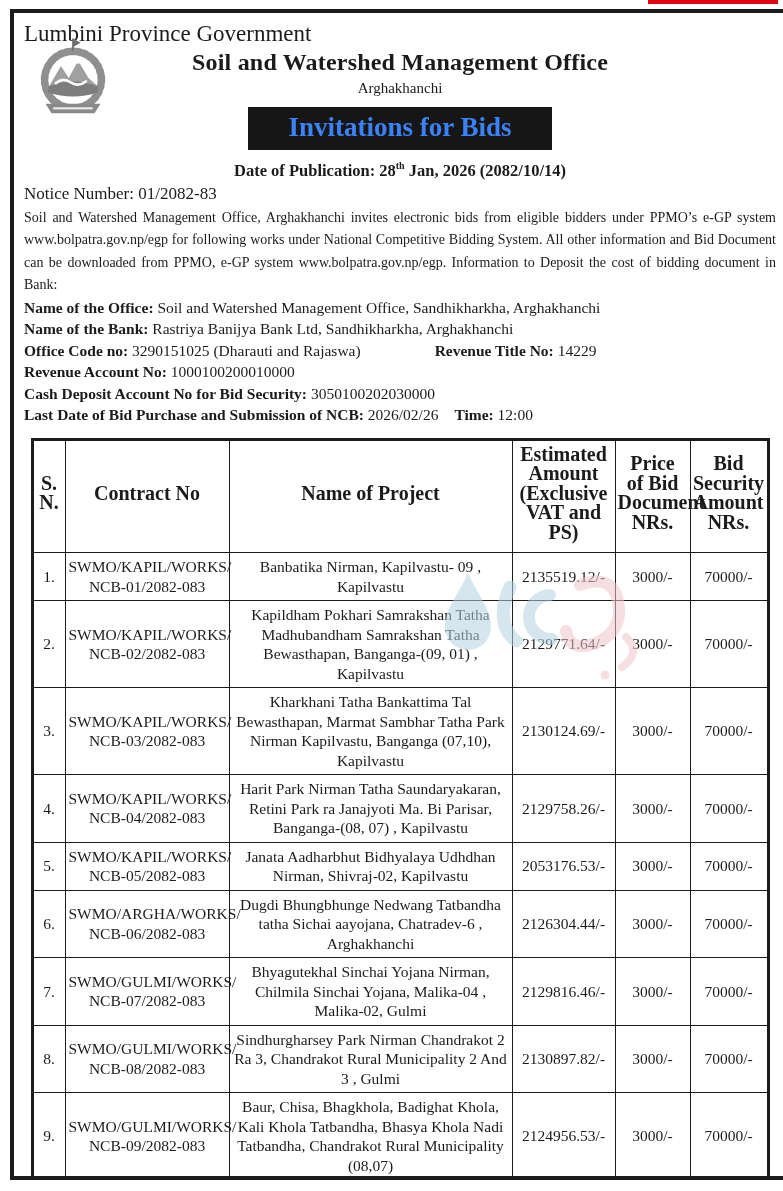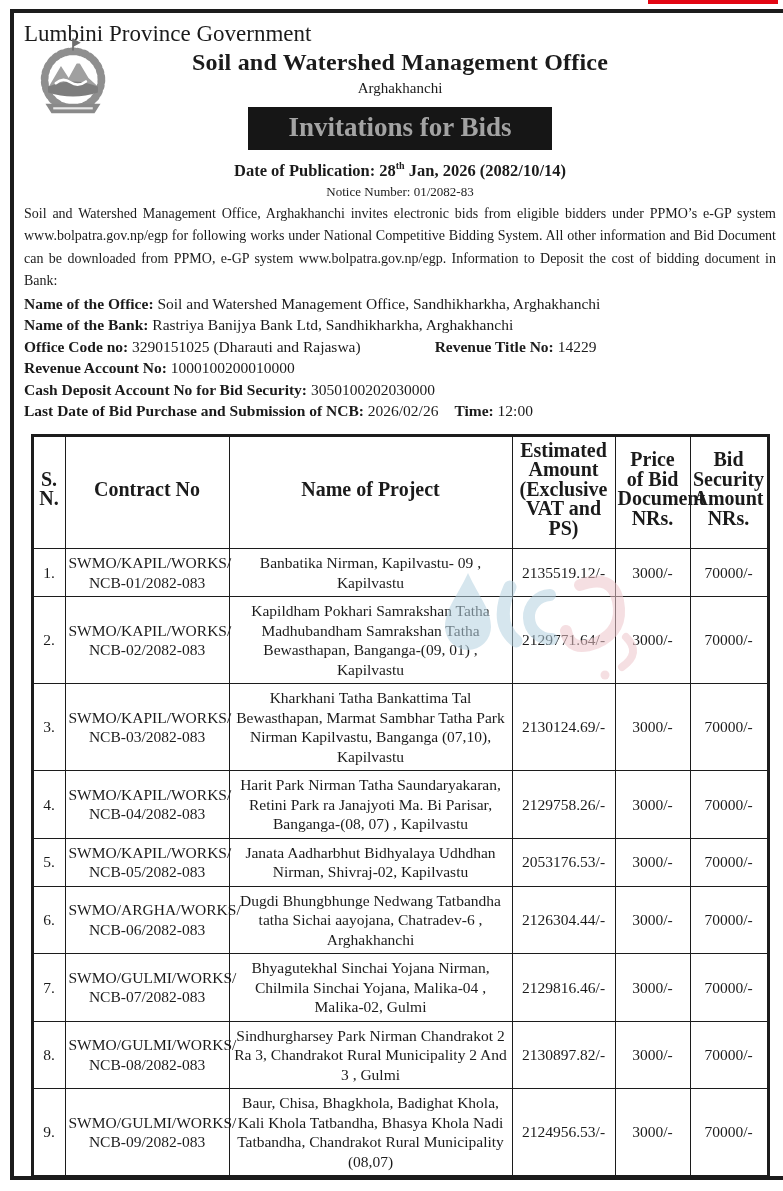--- a/index.html
+++ b/index.html
@@ -6,25 +6,25 @@
   body{width:783px;height:1191px;position:relative;font-family:"Liberation Serif","DejaVu Serif",serif;color:#1b1b1b;overflow:hidden;}
 
   .scan-strip{position:absolute;left:648px;top:0;width:130px;height:4px;background:#e30613;}
 
   .frame{position:absolute;left:10px;top:9px;width:752px;height:1163px;border:4px solid #1c1c1c;background:#ffffff;padding:0 10px;box-sizing:content-box;overflow:hidden;}
 
   .gov-line{text-align:left;font-size:23px;margin-top:8px;}
   .emblem{position:absolute;left:16px;top:22px;width:86px;height:86px;}
   .office-title{text-align:center;font-size:24px;font-weight:bold;margin-top:2px;letter-spacing:.2px;}
   .location{text-align:center;font-size:15px;margin-top:4px;}
-  .banner{margin:10px auto 6px auto;width:fit-content;background:#161616;color:#a3a3a3;font-weight:bold;font-size:27px;padding:5px 40px 7px 40px;text-align:center;}
+  .banner{margin:10px auto 6px auto;width:fit-content;background:#161616;color:#3b82f6;font-weight:bold;font-size:27px;padding:5px 40px 7px 40px;text-align:center;}
 
   .date-line{text-align:center;font-weight:bold;font-size:16.5px;margin-top:10px;}
   .date-line sup{font-size:10px;text-align:right;}
-  .notice-line{text-align:center;font-size:13px;margin-top:3px;}
+  .notice-line{font-size:17px;margin-top:3px;}
 
   .intro{font-size:14px;line-height:22.5px;text-align:justify;margin-top:3px;}
   .detail-line{font-size:15.5px;line-height:21.5px;}
   .lbl{font-weight:bold;}
   .gap-lg{margin-left:74px;}
   .gap-sm{margin-left:16px;}
 
   table.bids{border-collapse:collapse;table-layout:fixed;width:736px;margin:12px auto 0 auto;border:3px solid #1c1c1c;background:transparent;}
   table.bids th,table.bids td{border:1.5px solid #1c1c1c;vertical-align:middle;text-align:center;background:transparent;}
   table.bids th{font-weight:bold;font-size:20px;line-height:19.5px;white-space:pre-line;padding:4px 2px 10px 2px;}

